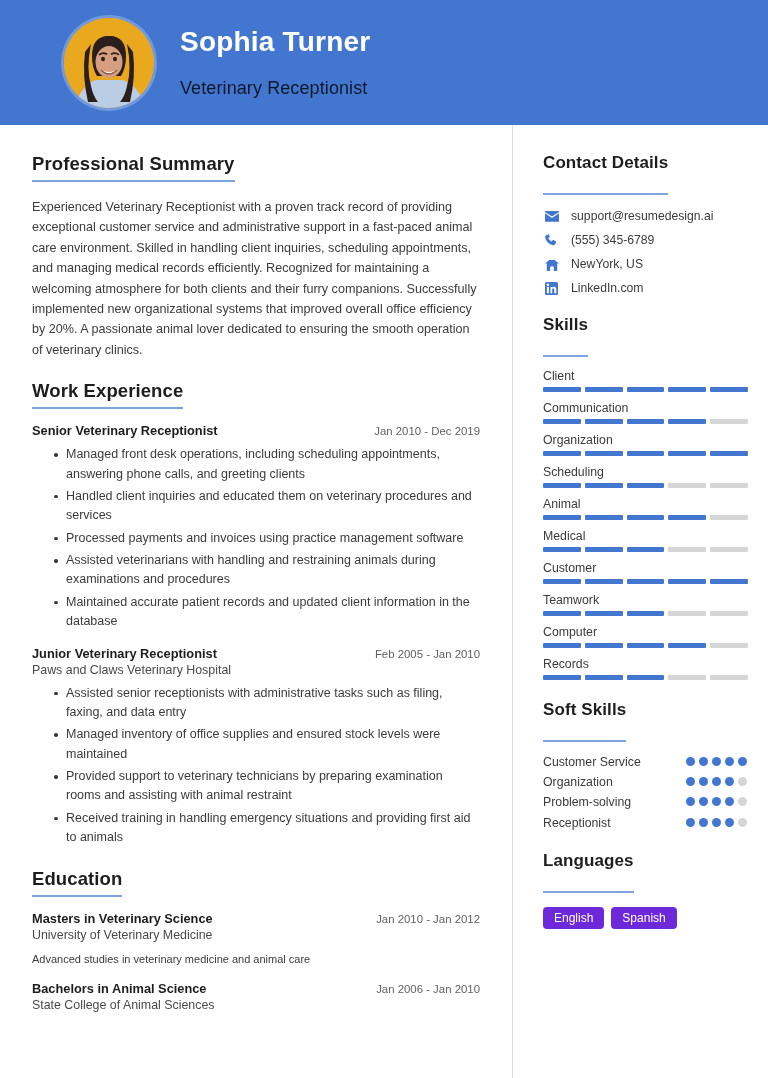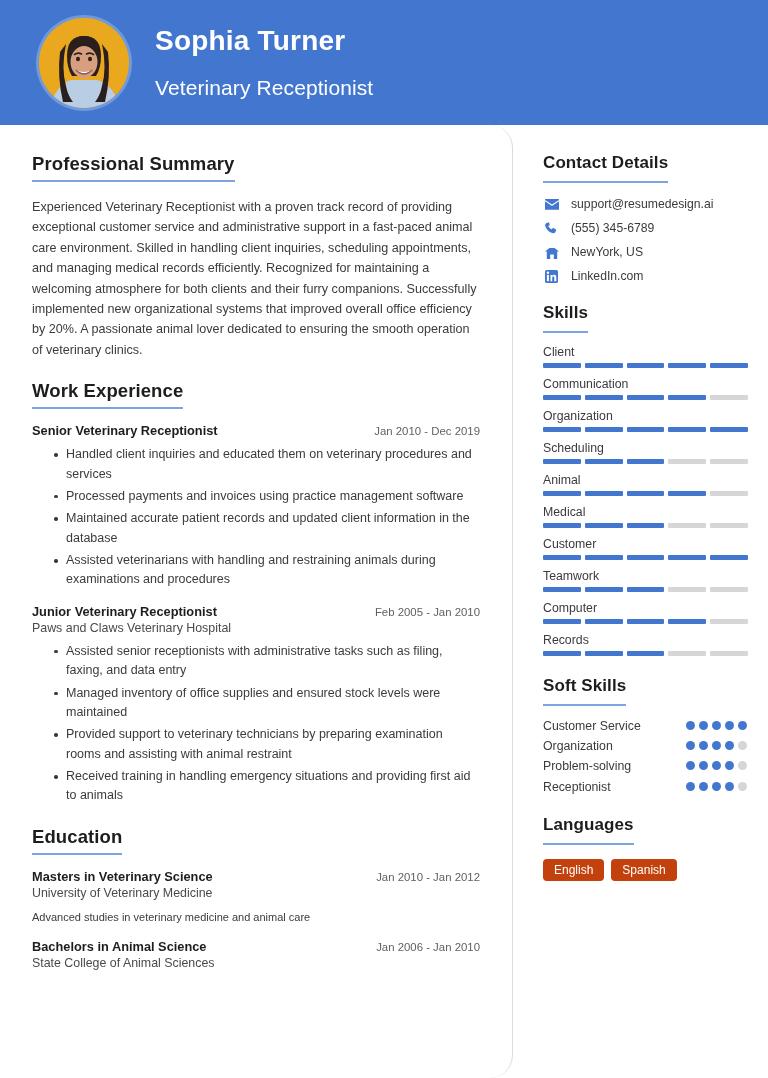--- a/index.html
+++ b/index.html
@@ -19,21 +19,21 @@
     background: #ffffff;
     overflow: hidden;
   }
 
   
   .header {
     height: 125px;
     background: #4377cf;
     display: flex;
     align-items: center;
-    padding-left: 39px;
+    padding-left: 64px;
   }
 
   .avatar {
     width: 90px;
     height: 90px;
     border-radius: 50%;
     background: #eaa81e;
     overflow: hidden;
     position: relative;
     flex: 0 0 auto;
@@ -44,60 +44,59 @@
   .header-text { margin-left: 26px; }
 
   .full-name {
     color: #ffffff;
     font-size: 28px;
     font-weight: bold;
     letter-spacing: 0.2px;
     line-height: 1.15;
   }
   .job-title {
-    color: #ffffff;
-    font-size: 21px;
+    color: #0f172a;
+    font-size: 18px;
     font-weight: normal;
     margin-top: 19px;
     letter-spacing: 0.1px;
   }
 
   
   .body {
     display: flex;
     height: 953px;
     align-items: stretch;
   }
 
   .col-main {
     width: 513px;
     padding: 28px 32px 0 32px;
     border-right: 1px solid #dcdcdc;
-    border-radius: 23px;
   }
 
   .col-side {
     width: 255px;
     padding: 28px 20px 0 30px;
   }
 
   
   .sec-title {
     font-size: 18.5px;
     font-weight: bold;
     color: #1d1d1d;
     letter-spacing: 0.1px;
     display: inline-block;
     padding-bottom: 5px;
     border-bottom: 2px solid #7ea4e0;
   }
   .sec-title.side {
     font-size: 17px;
     border-bottom: 2px solid #7ea4e0;
-    padding-bottom: 8px;
+    padding-bottom: 20px;
   }
   .section { margin-bottom: 20px; }
 
   
   .summary-text {
     margin-top: 15px;
     font-size: 12.6px;
     line-height: 1.62;
     color: #3b3b3b;
     text-align: left;
@@ -228,21 +227,21 @@
   .dot.on { background: #4377cf; }
 
   
   .lang-list {
     margin-top: 14px;
     display: flex;
     flex-wrap: wrap;
     gap: 7px;
   }
   .lang-chip {
-    background: #c2410c;
+    background: #6d28d9;
     color: #ffffff;
     font-size: 12px;
     padding: 4px 11px;
     border-radius: 4px;
   }
 </style>
 </head>
 <body>
 
 <div class="page">
@@ -282,24 +281,25 @@
 
       <div class="section">
         <div class="sec-title">Work Experience</div>
         <div id="experience-entries">
             <div class="entry">
               <div class="entry-head">
        <span class="entry-role">Senior Veterinary Receptionist</span>
        <span class="entry-date">Jan 2010 - Dec 2019</span>
      </div>
      <ul class="bullets">
+                <li>Managed front desk operations, including scheduling appointments, answering phone calls, and greeting clients</li>
                 <li>Handled client inquiries and educated them on veterinary procedures and services</li>
                 <li>Processed payments and invoices using practice management software</li>
+                <li>Assisted veterinarians with handling and restraining animals during examinations and procedures</li>
                 <li>Maintained accurate patient records and updated client information in the database</li>
-                <li>Assisted veterinarians with handling and restraining animals during examinations and procedures</li>
               </ul>
             </div>
             <div class="entry">
               <div class="entry-head">
        <span class="entry-role">Junior Veterinary Receptionist</span>
        <span class="entry-date">Feb 2005 - Jan 2010</span>
      </div>
      <div class="entry-org">Paws and Claws Veterinary Hospital</div>
      <ul class="bullets">
                 <li>Assisted senior receptionists with administrative tasks such as filing, faxing, and data entry</li>

